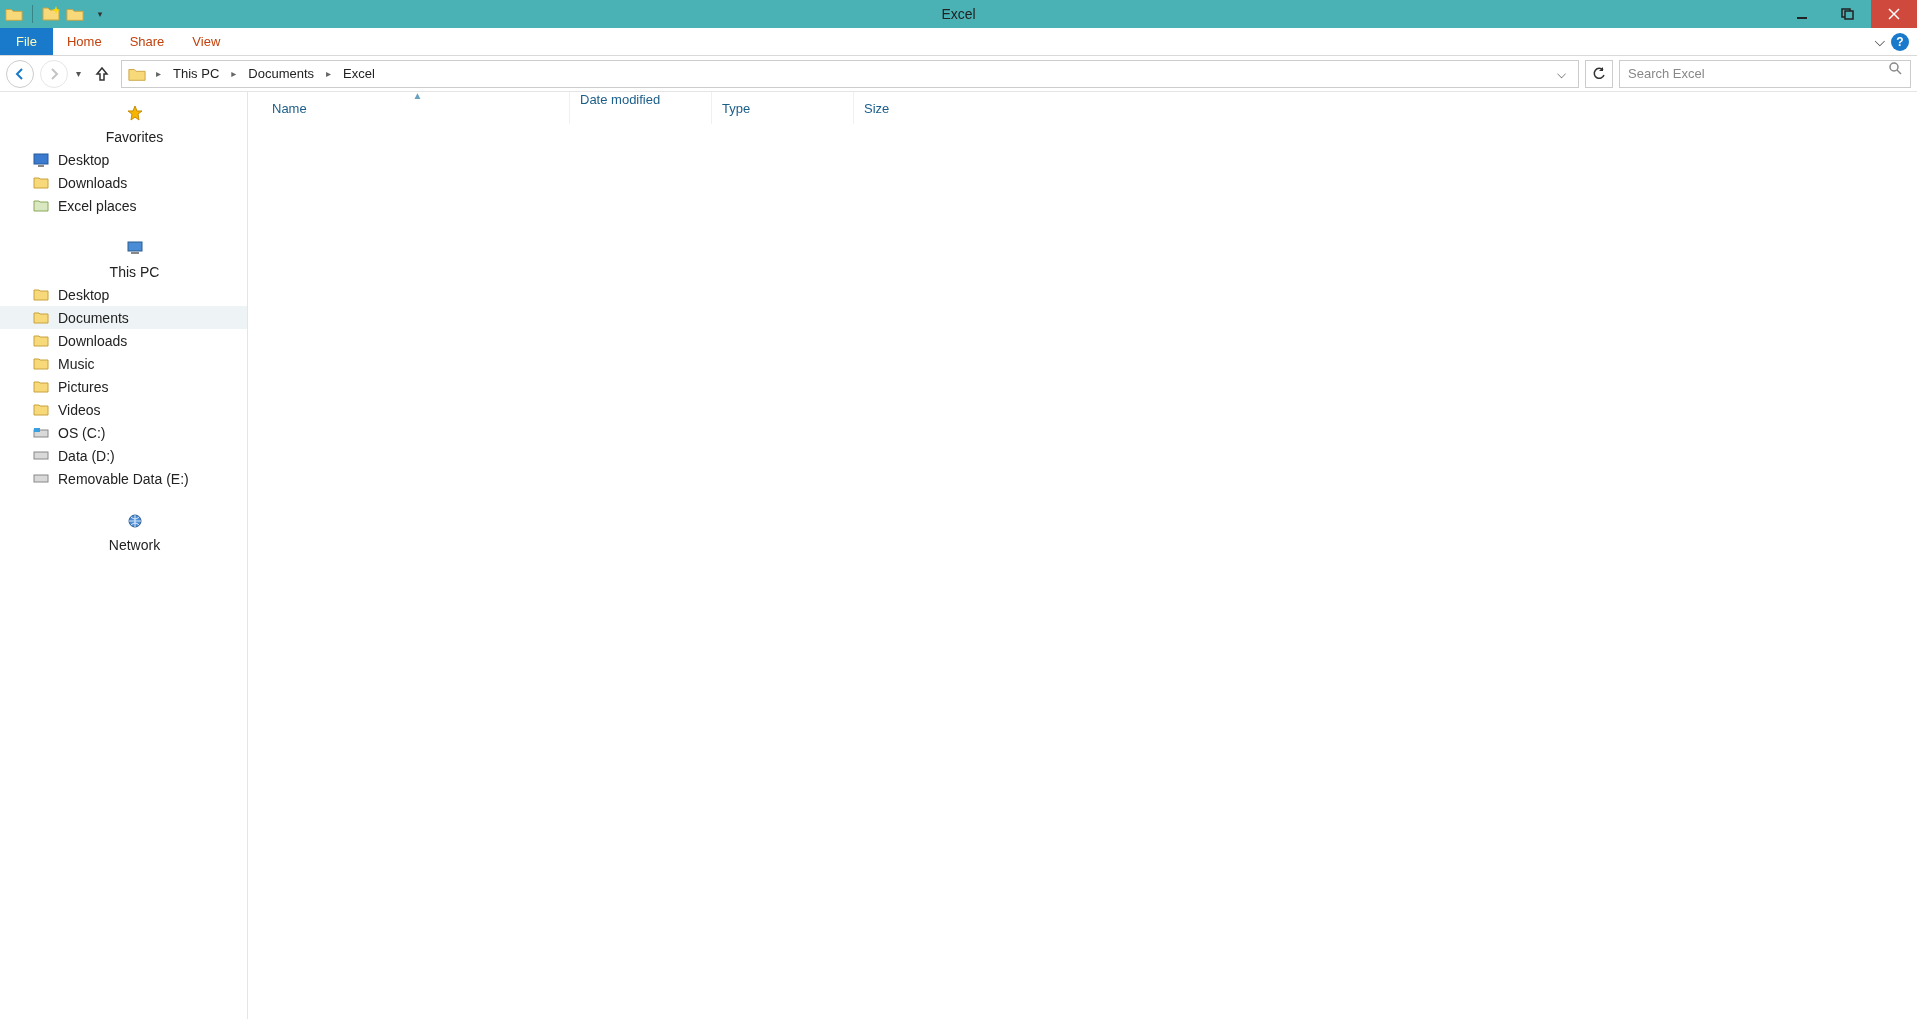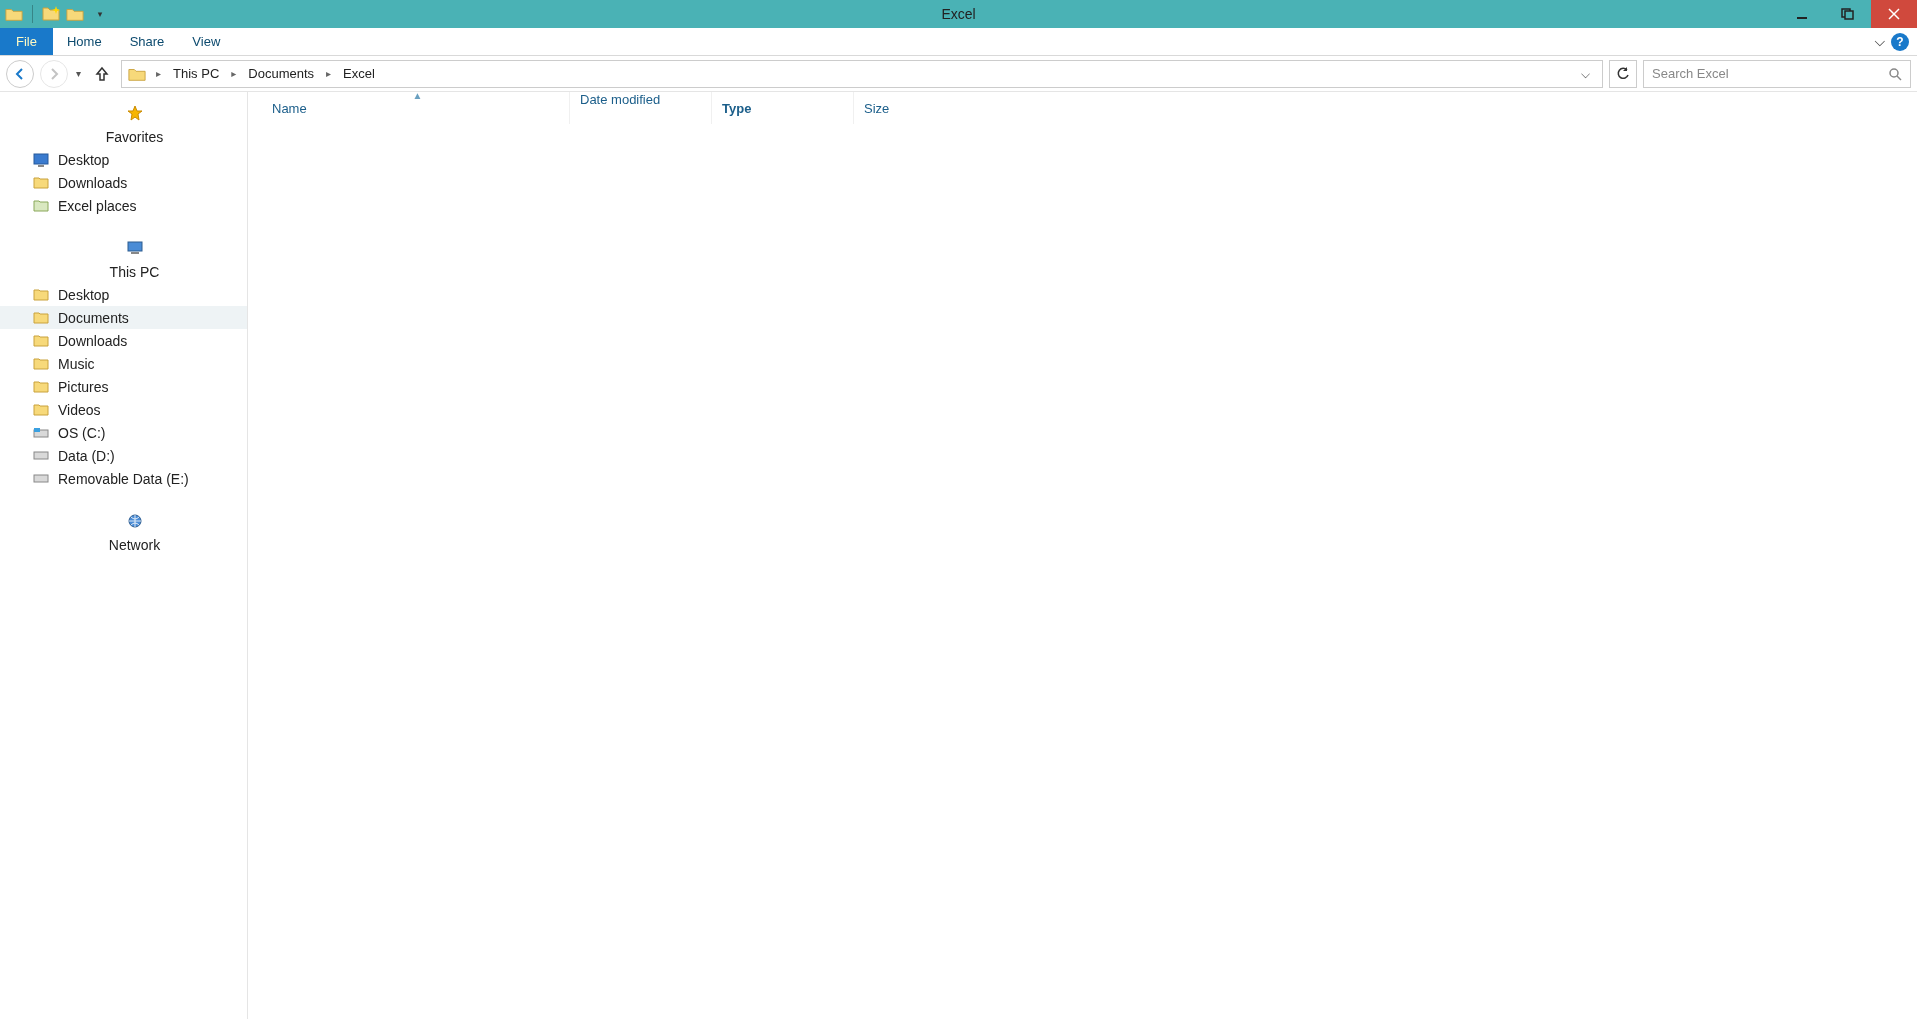--- a/index.html
+++ b/index.html
@@ -39,21 +39,21 @@
     padding: 0 16px;
     display: flex;
     align-items: center;
     font-size: 13px;
   }
   .ribbon .tab {
     padding: 0 14px;
     display: flex;
     align-items: center;
     font-size: 13px;
-    color: #0c4a6e;
+    color: #c2410c;
   }
   .ribbon .right { margin-left: auto; display: flex; align-items: center; padding-right: 8px; gap: 6px; }
   .ribbon .chev { color: #444; font-size: 14px; }
   .ribbon .help {
     width: 18px; height: 18px; border-radius: 50%; background: #1979ca; color: #fff;
     display: flex; align-items: center; justify-content: center; font-size: 12px; font-weight: bold;
   }
 
   
   .navbar {
@@ -77,21 +77,21 @@
     flex: 1; height: 28px; border: 1px solid #ccc; display: flex; align-items: center;
     padding: 0 6px; gap: 6px; font-size: 13px; color: #222;
   }
   .address .folder-ico { width: 18px; height: 16px; }
   .address .crumb { padding: 0 2px; }
   .address .sep { color: #666; font-size: 10px; padding: 0 4px; }
   .address .tail { margin-left: auto; display: flex; align-items: center; gap: 10px; padding-right: 6px; }
   .address .tail .drop { color: #444; font-size: 12px; }
   .refresh { width: 28px; height: 28px; border: 1px solid #ccc; display: flex; align-items: center; justify-content: center; color: #333; }
   .searchbox {
-    width: 268px; height: 28px; border: 1px solid #ccc; display: flex; align-items: center;
+    width: 292px; height: 28px; border: 1px solid #ccc; display: flex; 
     justify-content: space-between; padding: 0 8px; color: #888; font-size: 13px;
   }
   .searchbox input { border: none; outline: none; font-size: 13px; color: #444; width: 180px; }
   .searchbox input::placeholder { color: #888; }
 
   
   .main { display: flex; height: calc(1019px - 28px - 28px - 36px); }
   .sidebar {
     width: 248px; border-right: 1px solid #e5e5e5; padding-top: 10px;
     font-size: 14px; color: #222;
@@ -110,21 +110,21 @@
   .side-ico { width: 18px; height: 16px; display: inline-flex; align-items: center; justify-content: center; }
 
   
   .content { flex: 1; padding: 0 18px; }
   .headers {
     display: flex; height: 32px; align-items: center;
     font-size: 13px; color: #1b5e8a;
   }
   .col-name { width: 304px; padding-left: 6px; border-right: 1px solid #f0f0f0; height: 100%; display: flex; align-items: center; position: relative;}
   .col-date { width: 142px; padding-left: 10px; border-right: 1px solid #f0f0f0; height: 100%; display: flex; align-items: flex-start;}
-  .col-type { width: 142px; padding-left: 10px; border-right: 1px solid #f0f0f0; height: 100%; display: flex; align-items: center; font-weight: bold;}
+  .col-type { width: 142px; padding-left: 10px; border-right: 1px solid #f0f0f0; height: 100%; display: flex; align-items: center;}
   .col-size { width: 88px; padding-left: 10px; height: 100%; display: flex; align-items: center;}
   .sort-arrow {
     position: absolute; top: -2px; left: 50%; transform: translateX(-50%);
     color: #6aa0c0; font-size: 10px;
   }
 
   .row {
     display: flex; align-items: center; height: 28px;
     background: #cde8f6; border: 1px solid #8bc0de;
     font-size: 13px; color: #222;

